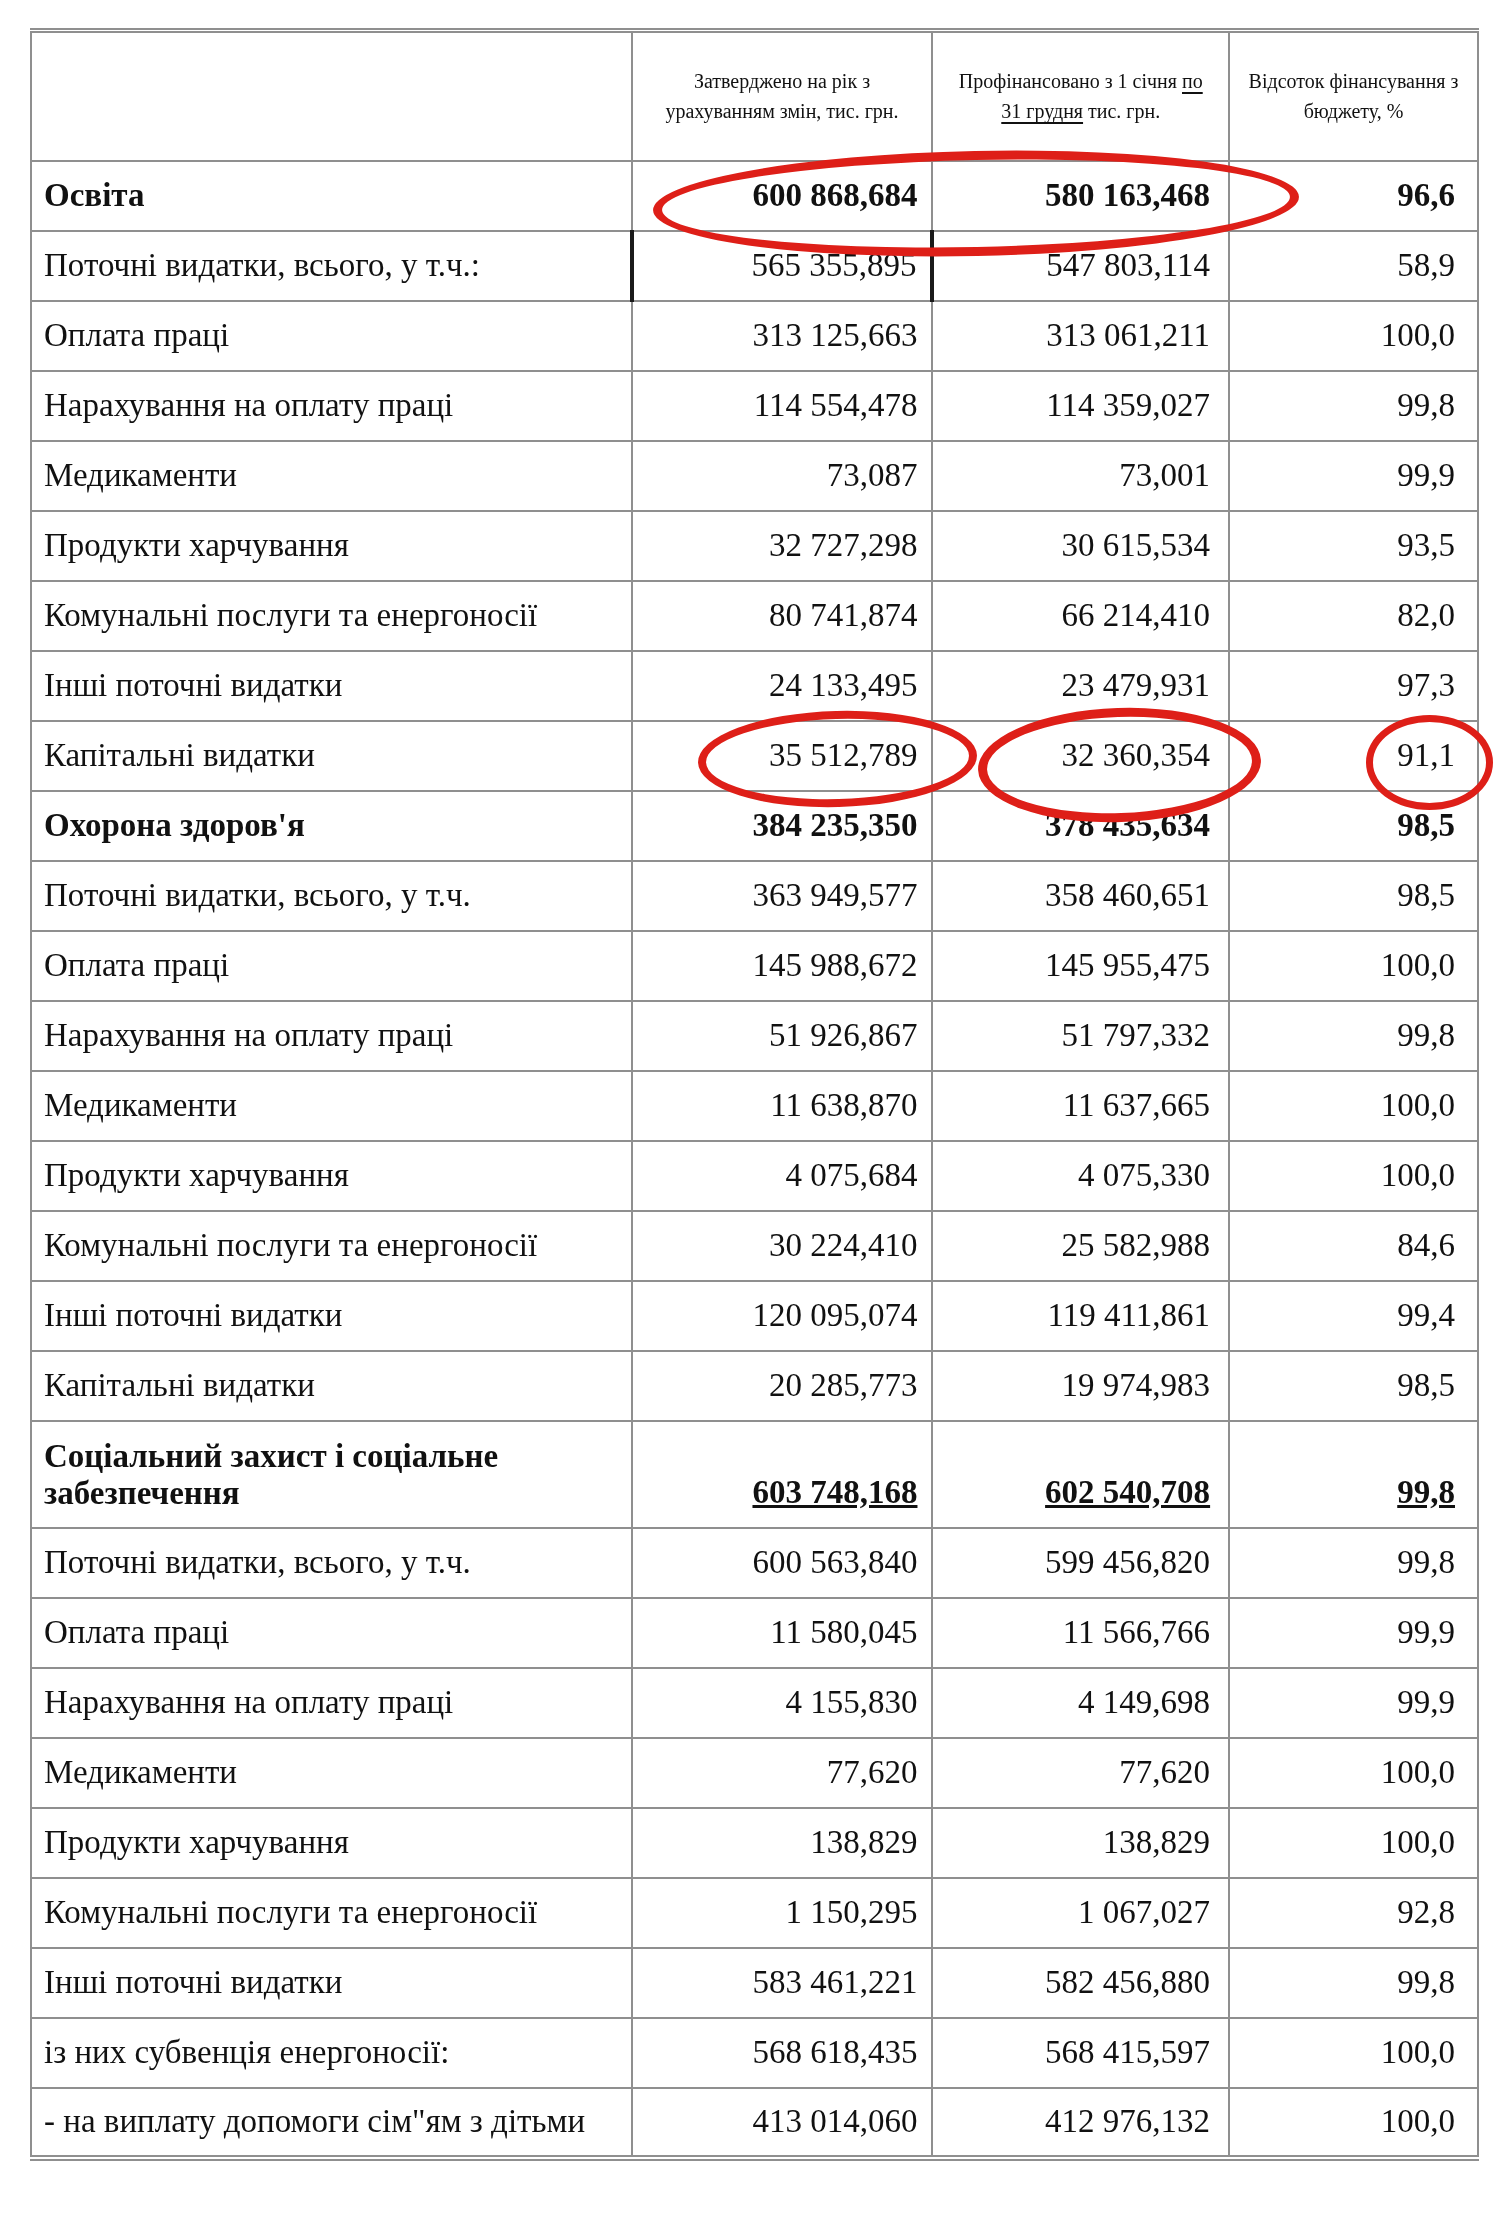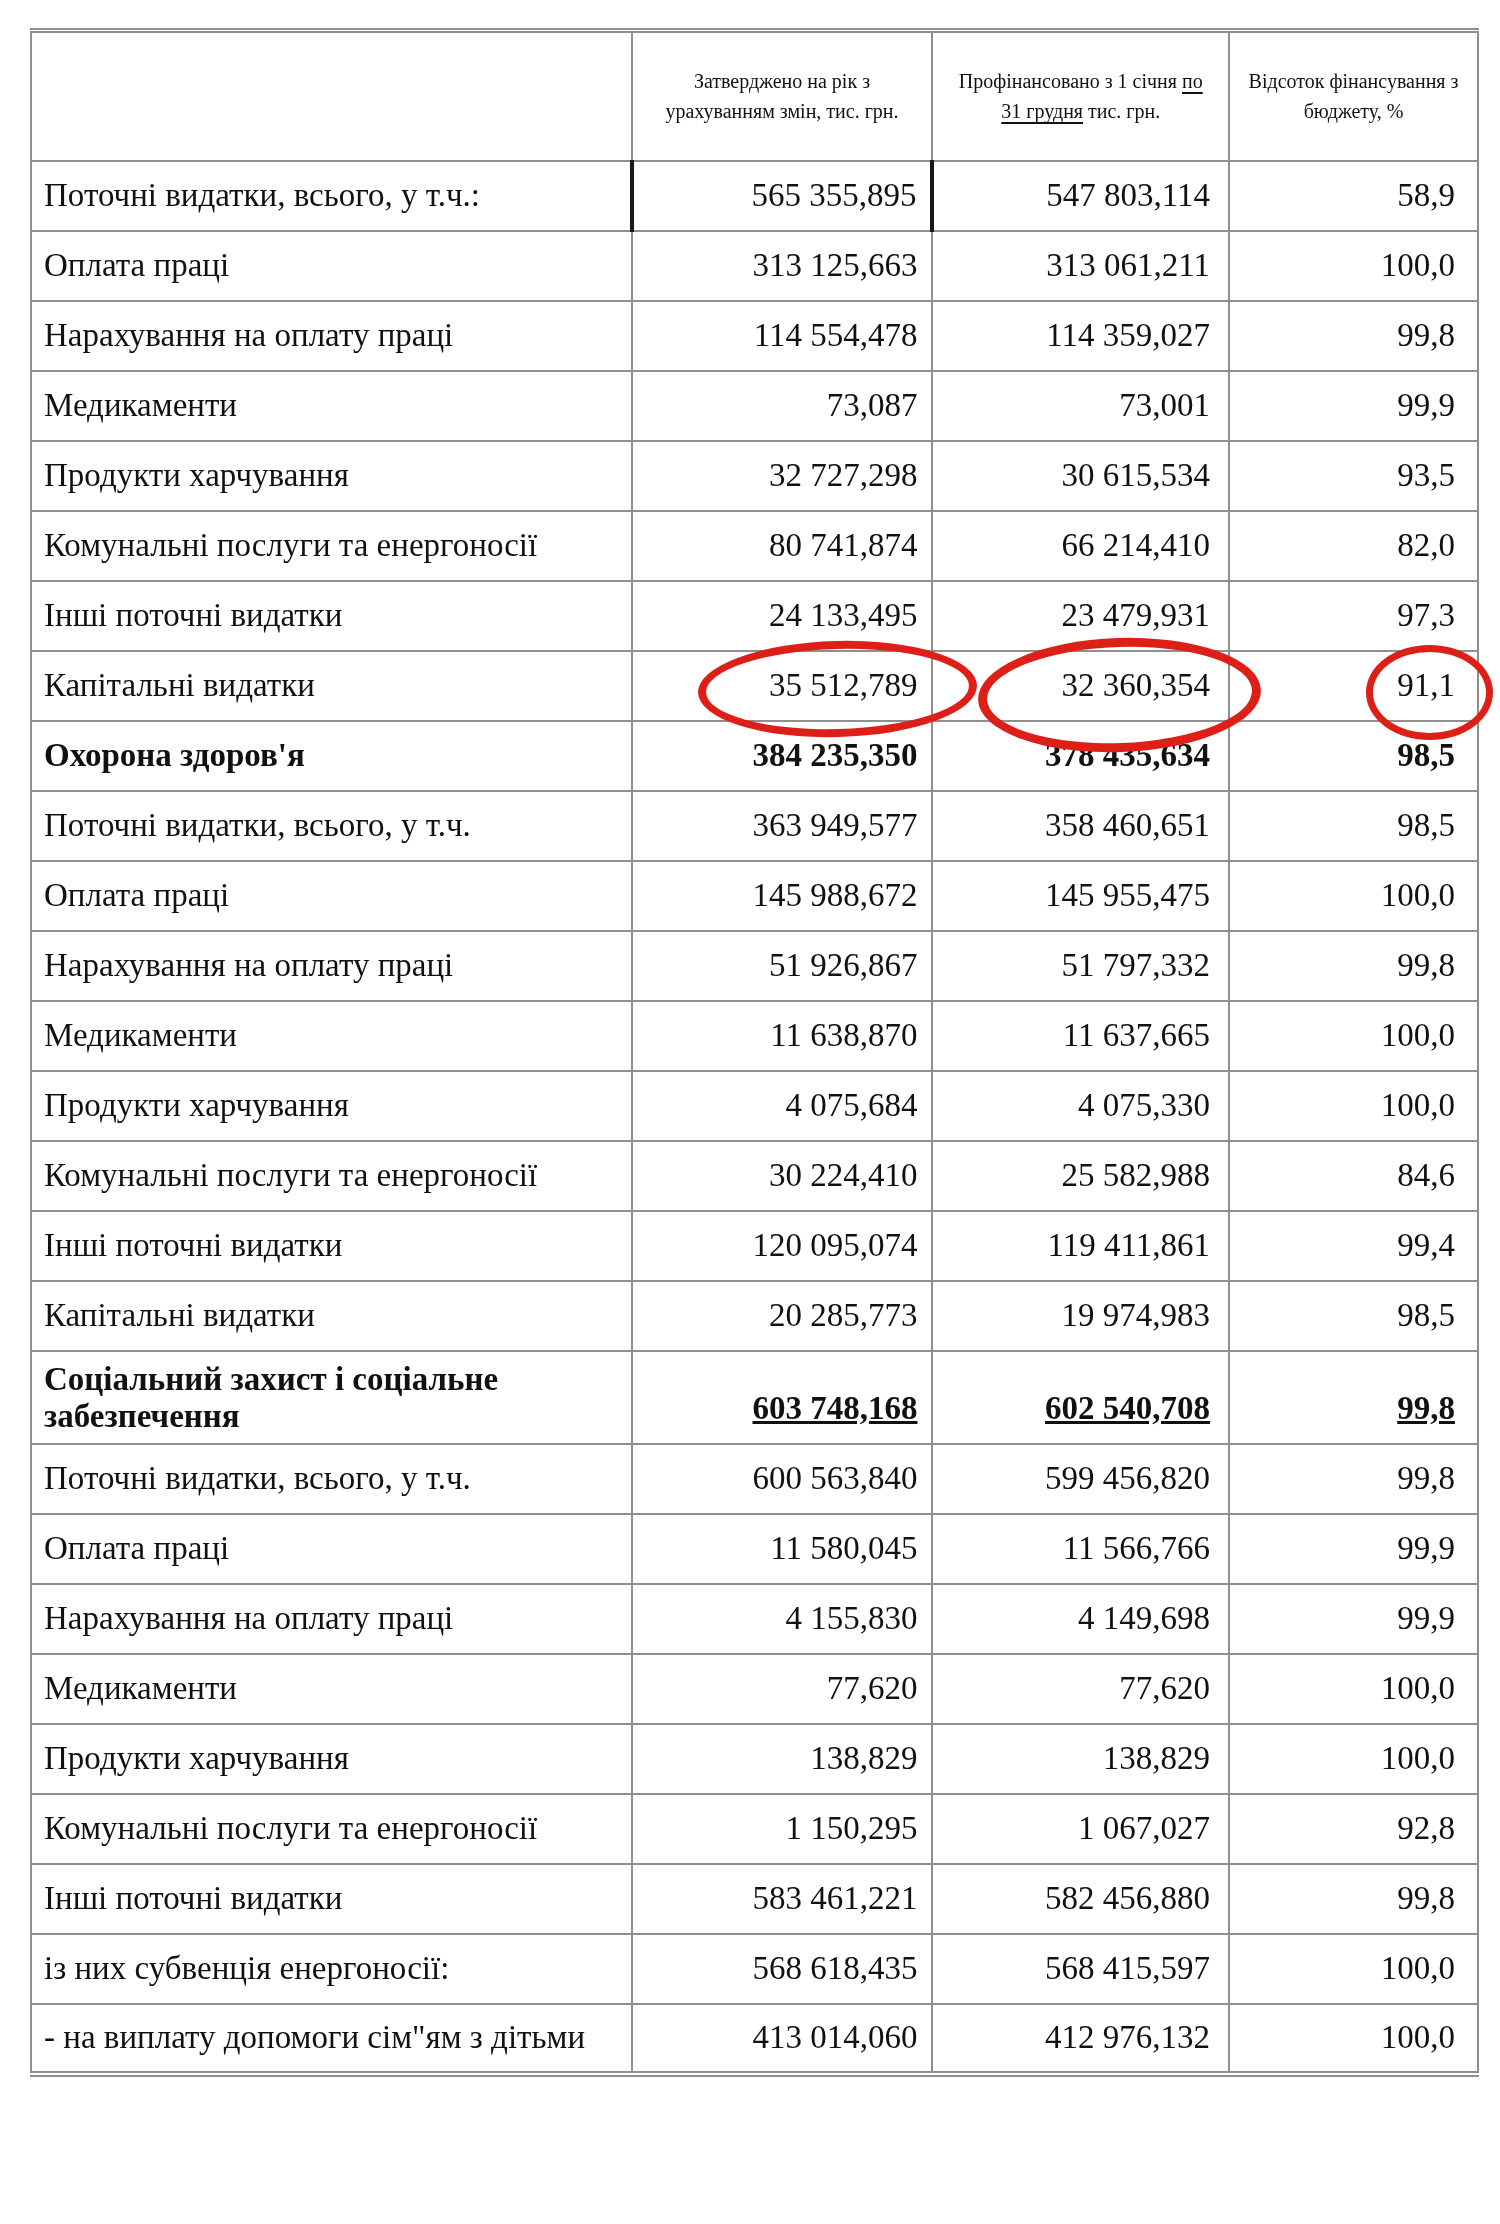--- a/index.html
+++ b/index.html
@@ -35,21 +35,21 @@
   th{
     font-weight:400;
     font-size:20px;
     line-height:1.5;
     text-align:center;
     vertical-align:middle;
     padding:6px 14px;
   }
   th .u{text-decoration:underline;text-underline-offset:4px;}
   tbody tr{height:70px;}
-  tbody tr.tall{height:93px;}
+  tbody tr.tall{height:107px;}
   td{font-size:33px;padding:4px 0;}
   td.lbl{
     text-align:left;
     padding-left:12px;
     padding-right:8px;
     vertical-align:middle;
   }
   td.num{
     text-align:right;
     vertical-align:middle;
@@ -91,20 +91,26 @@
     </colgroup>
     <thead>
       <tr>
         <th></th>
         <th>Затверджено на рік з урахуванням змін, тис. грн.</th>
         <th><span>Профінансовано з 1 січня </span><span class="u">по 31 грудня</span><span> тис. грн.</span></th>
         <th>Відсоток фінансування з бюджету, %</th>
       </tr>
     </thead>
     <tbody>
+        <tr class="bold">
+    <td class="lbl">Освіта</td>
+    <td class="num approved">600 868,684<span class="ring ring-wide"></span></td>
+    <td class="num financed">580 163,468</td>
+    <td class="num percent">96,6</td>
+  </tr>
         <tr>
     <td class="lbl">Поточні  видатки, всього, у т.ч.:</td>
     <td class="num approved thick">565 355,895</td>
     <td class="num financed">547 803,114</td>
     <td class="num percent">58,9</td>
   </tr>
         <tr>
     <td class="lbl">Оплата праці</td>
     <td class="num approved">313 125,663</td>
     <td class="num financed">313 061,211</td>

